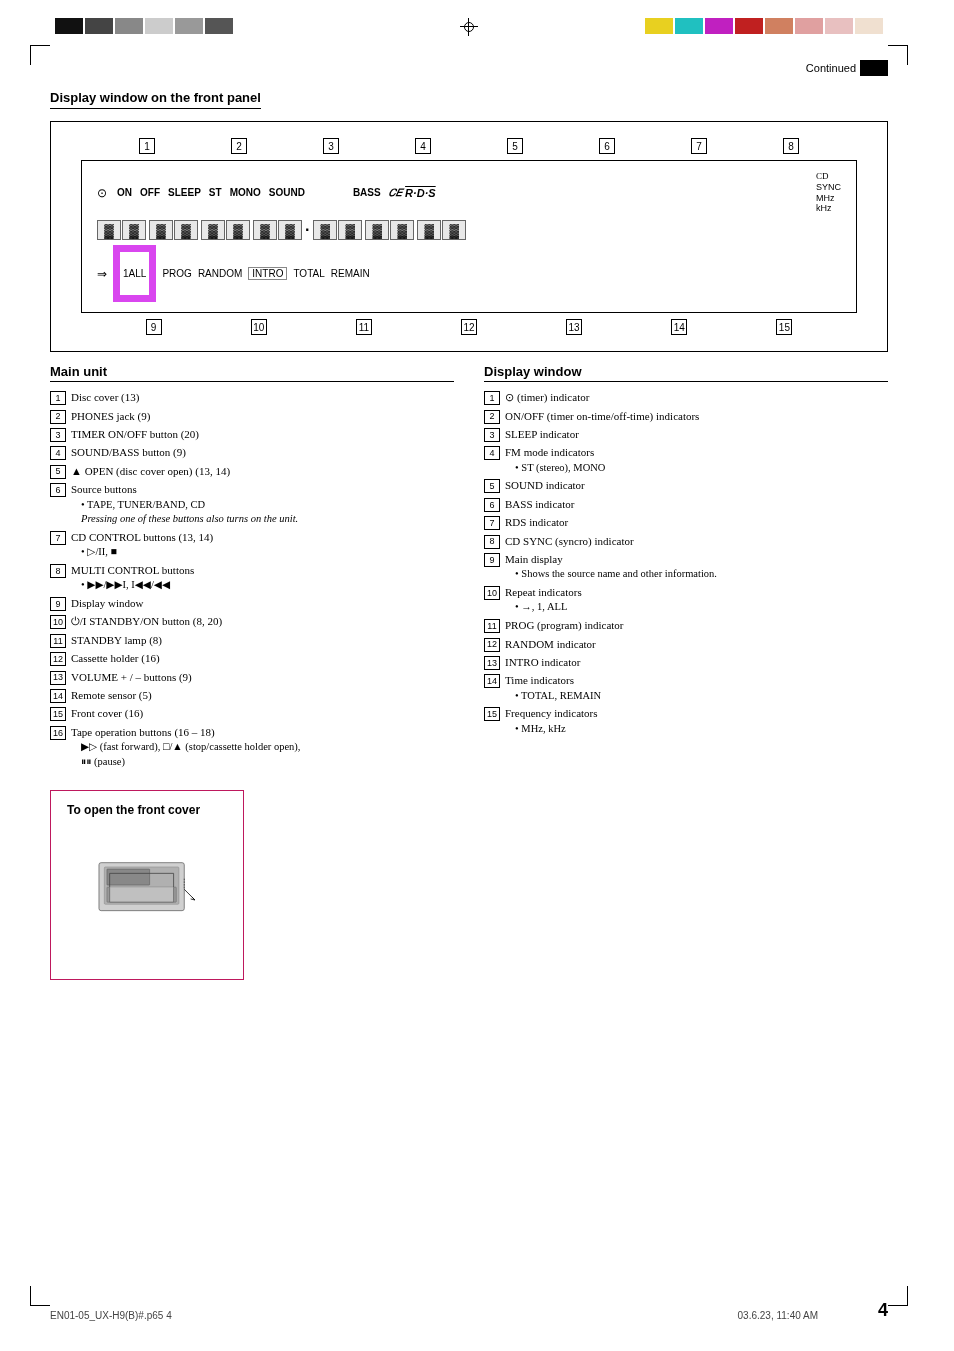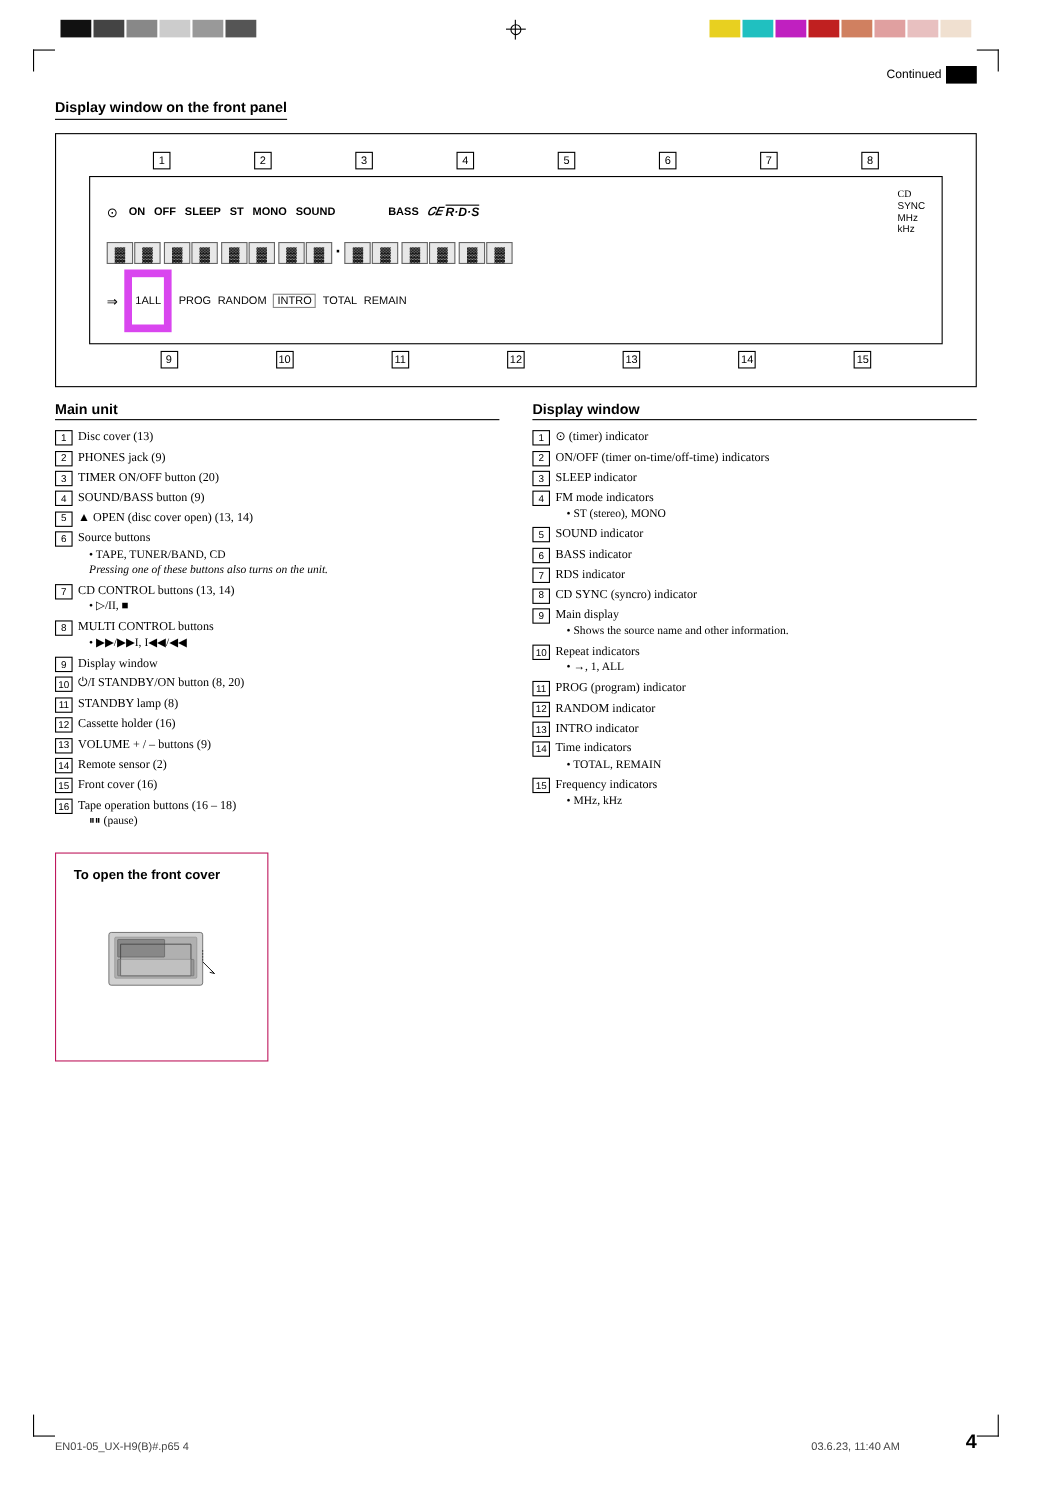--- a/index.html
+++ b/index.html
@@ -469,29 +469,30 @@
           <li>
             <span class="item-num">12</span>
             <span class="item-text">Cassette holder (16)</span>
           </li>
           <li>
             <span class="item-num">13</span>
             <span class="item-text">VOLUME + / – buttons (9)</span>
           </li>
           <li>
             <span class="item-num">14</span>
-            <span class="item-text">Remote sensor (2)</span>
+            <span class="item-text">Remote sensor (5)</span>
           </li>
           <li>
             <span class="item-num">15</span>
             <span class="item-text">Front cover (16)</span>
           </li>
           <li>
             <span class="item-num">16</span>
             <span class="item-text">Tape operation buttons (16 – 18)
+              <span class="item-sub">▶▷ (fast forward), □/▲ (stop/cassette holder open),</span>
               <span class="item-sub">⏸⏸ (pause)</span>
             </span>
           </li>
         </ul>
 
         <div class="front-cover-box">
           <div class="front-cover-title">To open the front cover</div>
           <div class="front-cover-image">
             
             <svg class="cover-illustration" viewBox="0 0 300 130" xmlns="http://www.w3.org/2000/svg">

